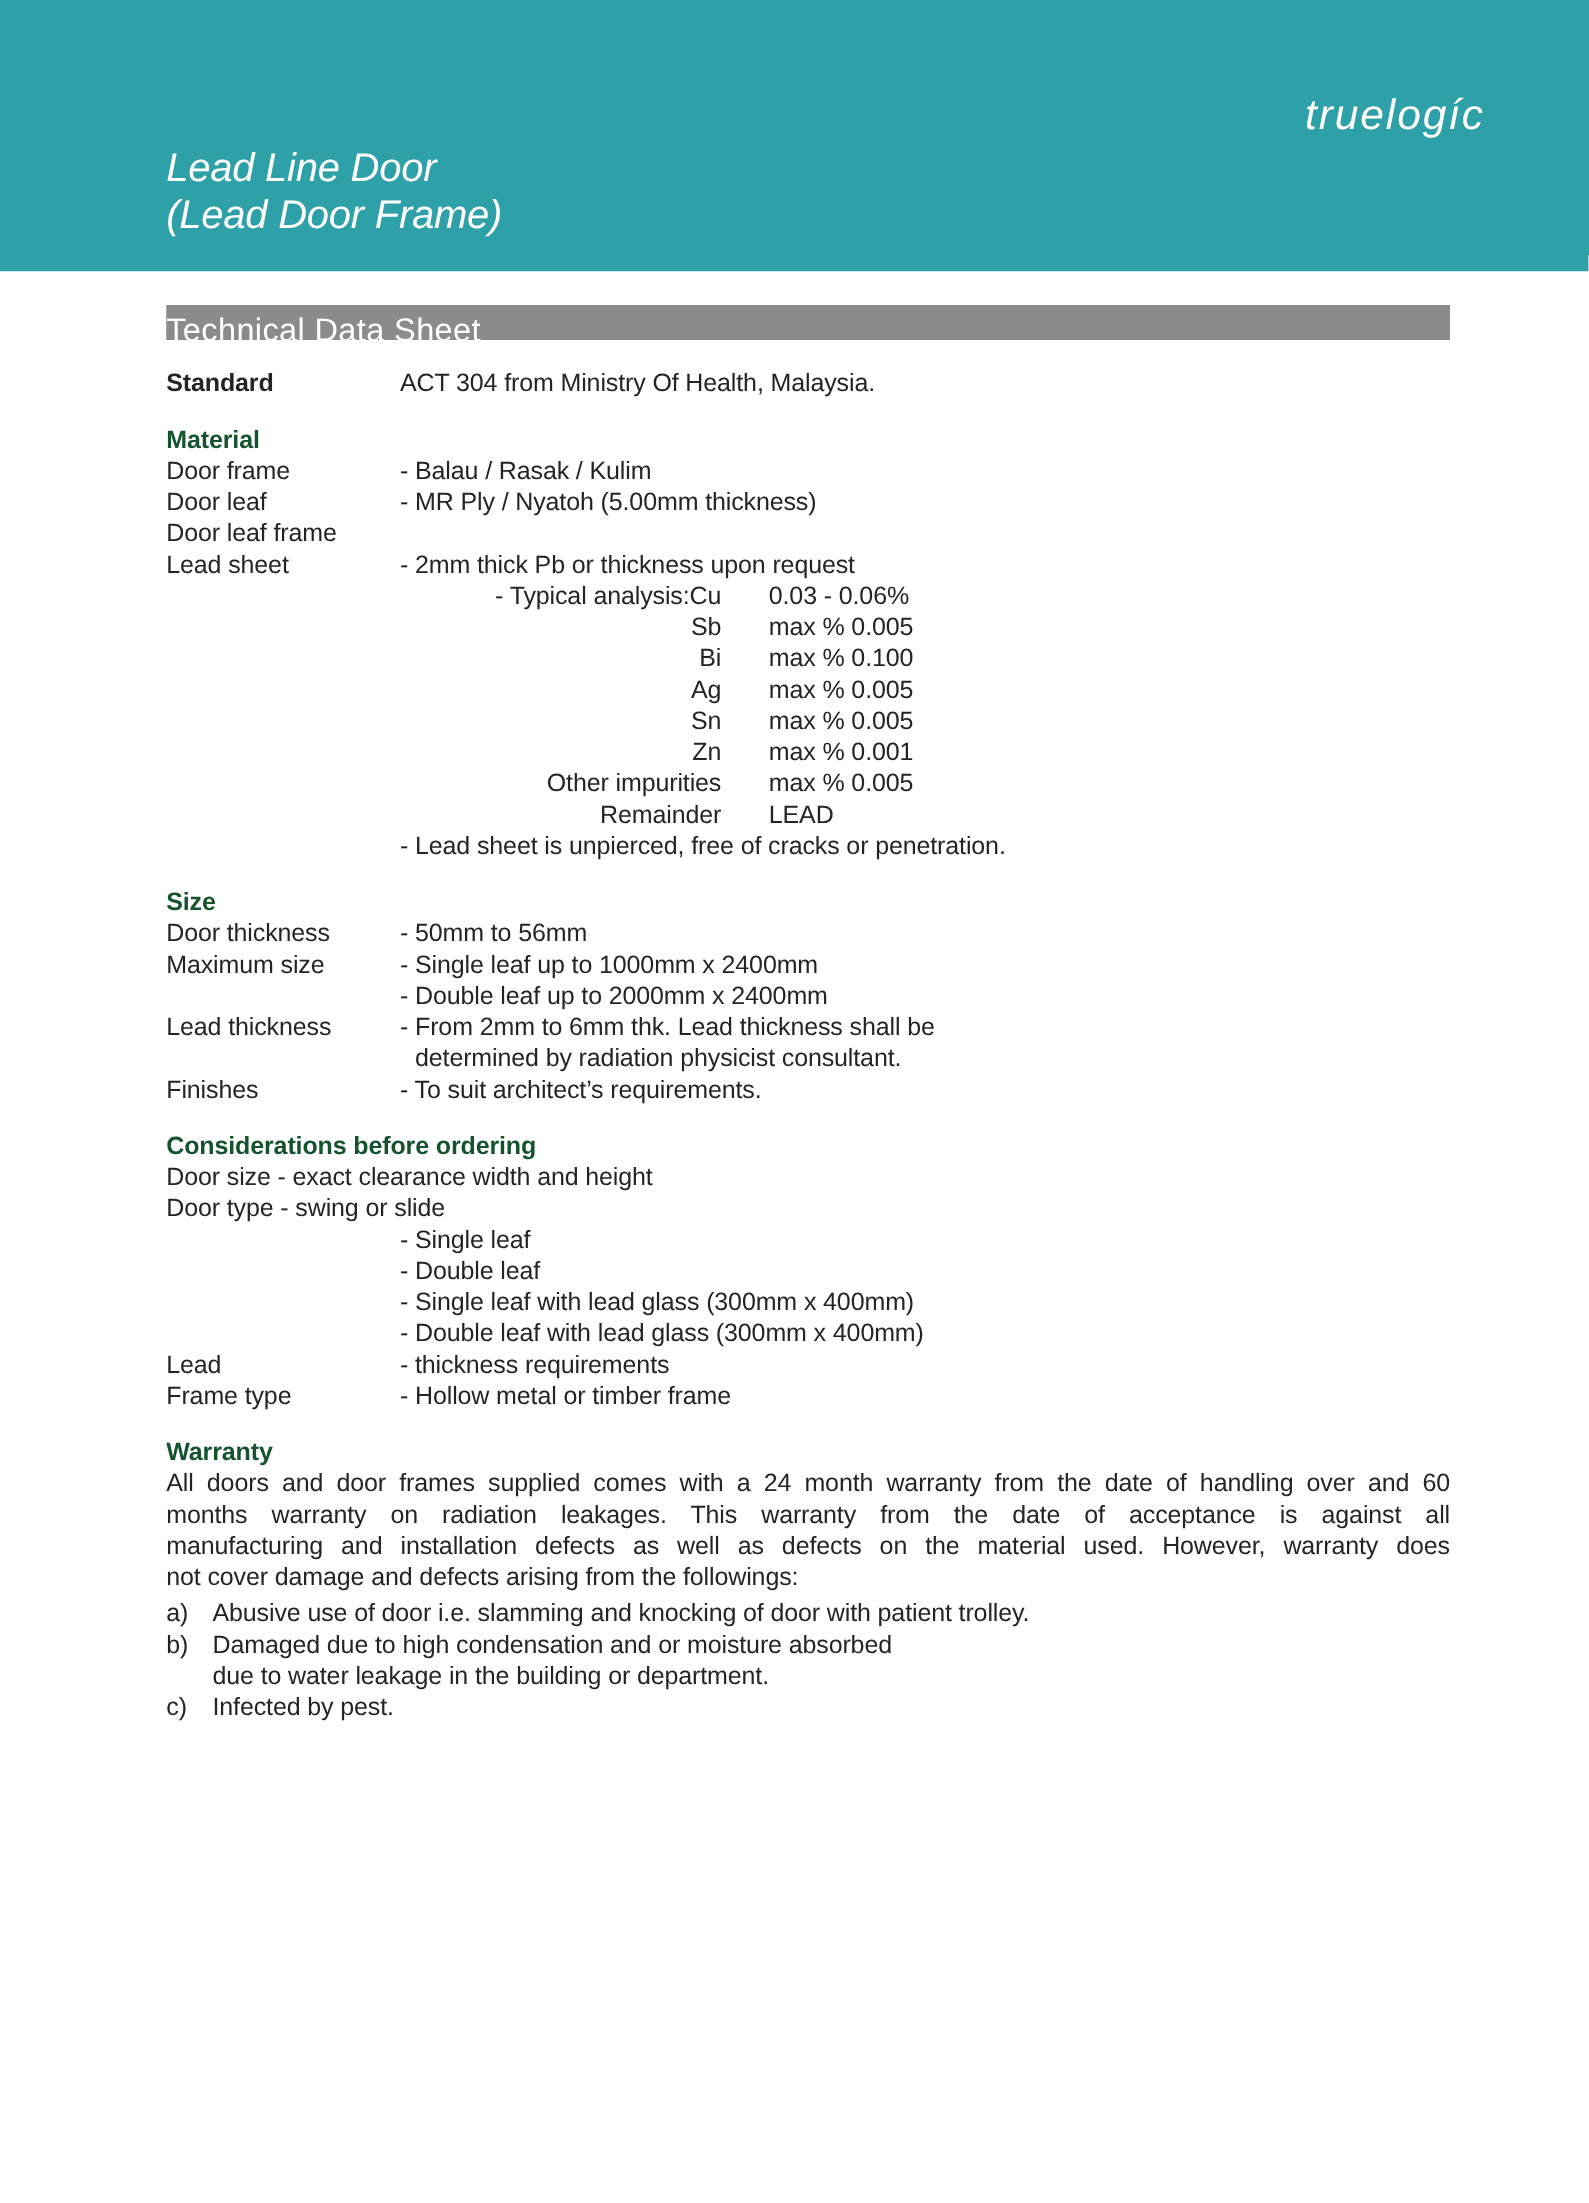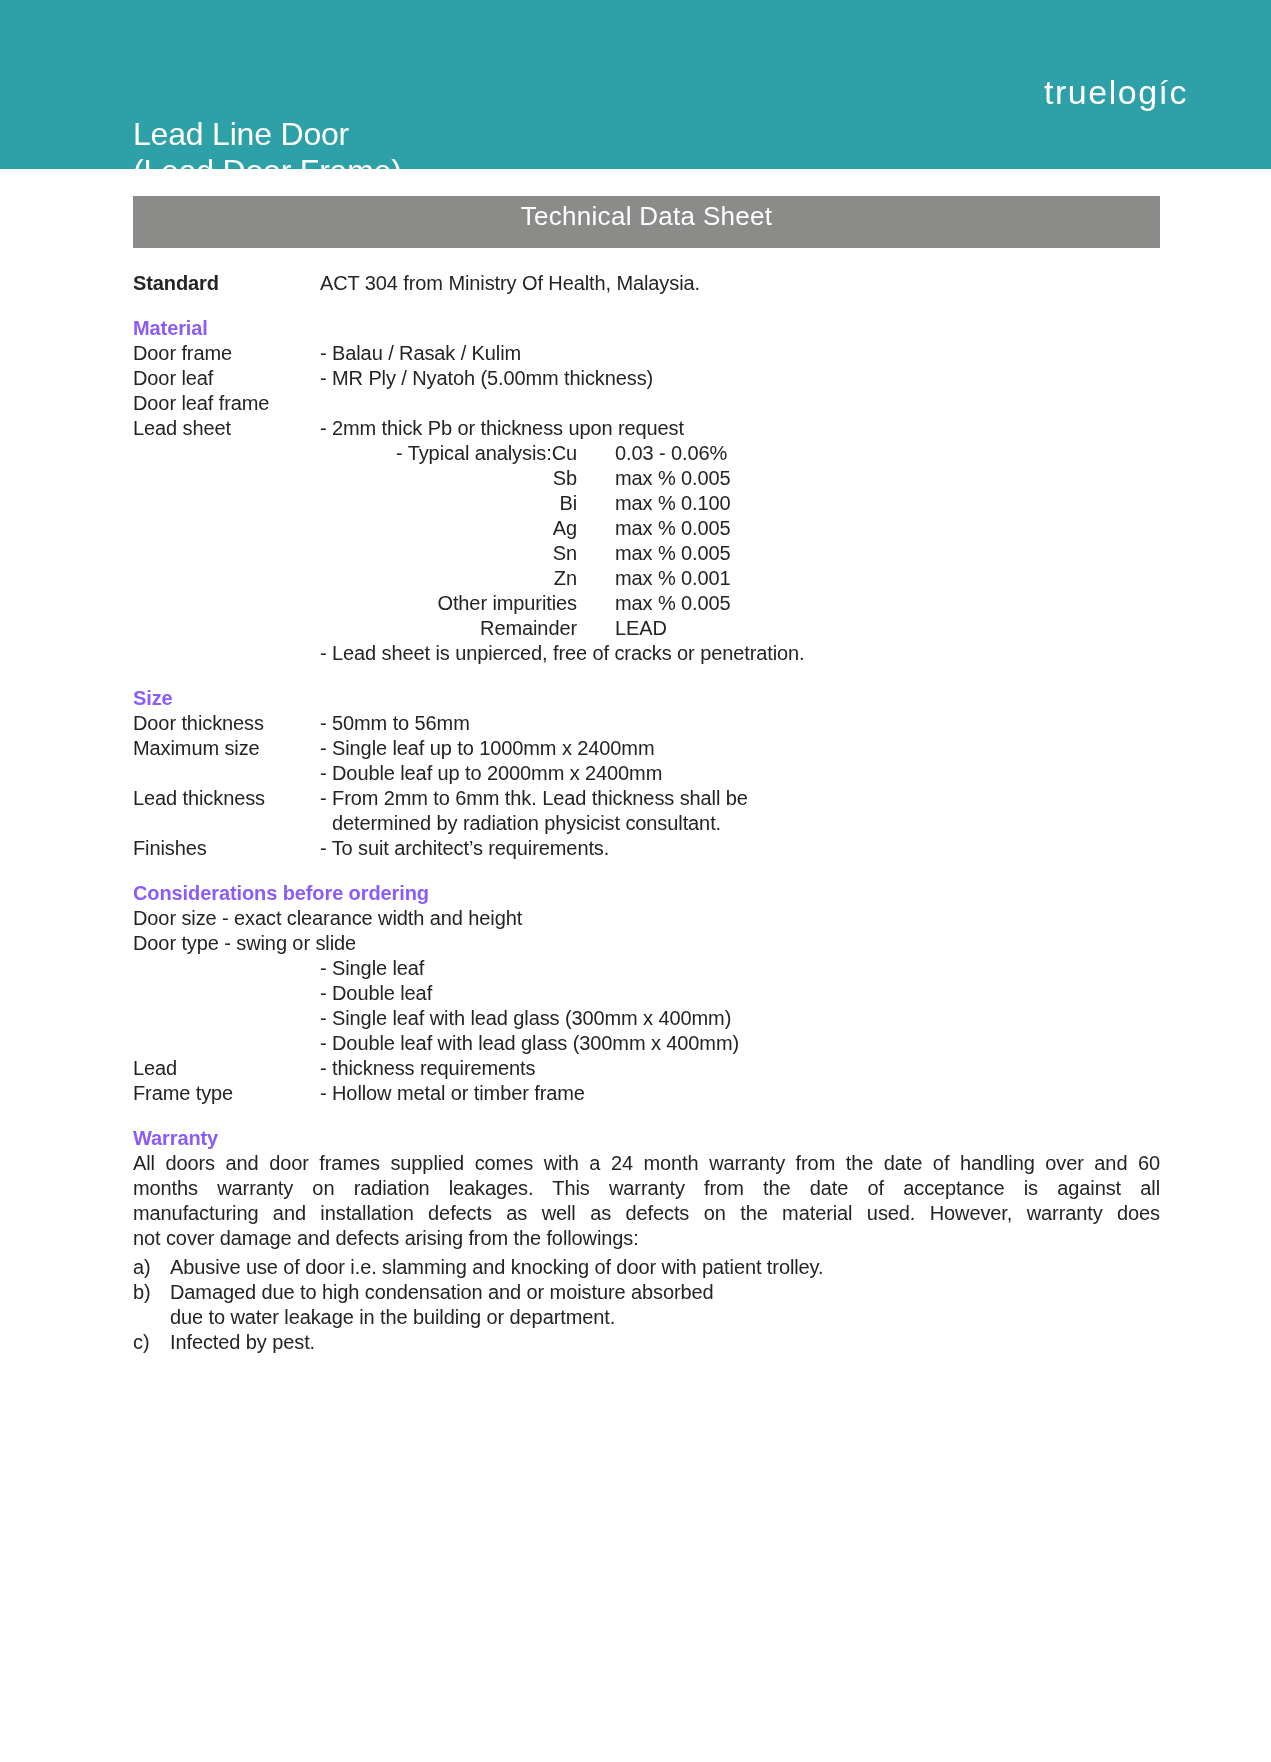--- a/index.html
+++ b/index.html
@@ -3,36 +3,36 @@
 <meta charset="utf-8">
 <style>
   * { margin:0; padding:0; box-sizing:border-box; }
   html,body { background:#ffffff; }
   .page {
     position:relative; width:1271px; height:1762px; background:#fff;
     font-family:"Liberation Sans","DejaVu Sans",sans-serif;
     font-size:20px; line-height:25px; color:#242424; letter-spacing:-0.1px;
     overflow:hidden;
   }
-  .band { position:relative; height:169px; background:#2DA0A8; }
+  .band { position:relative; height:217px; background:#2DA0A8;font-style:italic; }
   .logo {
     position:absolute; top:72px; right:83px;
     font-size:34px; line-height:40px; color:#fff; font-weight:300; letter-spacing:1.5px;
   }
   .title { position:absolute; left:133px; top:116px; color:#fff; font-weight:400; }
   .title .tl { display:block; font-size:32px; line-height:37px; letter-spacing:-0.2px; }
   .content { padding:0 111px 0 133px; }
   .tds-bar {
-    margin-top:27px; height:52px; background:#8B8B89;
-    color:#fff; font-size:26px; line-height:40px; text-align:center;
+    margin-top:27px; height:28px; background:#8B8B89;
+    color:#fff; font-size:26px; line-height:40px; 
     font-weight:400; letter-spacing:0.3px;
   }
   .standard { margin-top:23px; }
   section { margin-top:20px; }
-  .h { font-weight:bold; font-size:20px; line-height:25px; color:#8b5cf6; }
+  .h { font-weight:bold; font-size:20px; line-height:25px; color:#14532d; }
   .b { font-weight:bold; }
   .row { display:flex; }
   .lbl { flex:0 0 187px; }
   .val { flex:1; padding-left:12px; text-indent:-12px; }
   .vline { display:block; }
   .vline.cont { text-indent:0; }
   .indent { margin-left:187px; padding-left:12px; text-indent:-12px; }
   .arow { display:flex; margin-left:187px; }
   .acol { flex:0 0 257px; display:flex; justify-content:flex-end; }
   .aval { margin-left:38px;text-align:right; }

